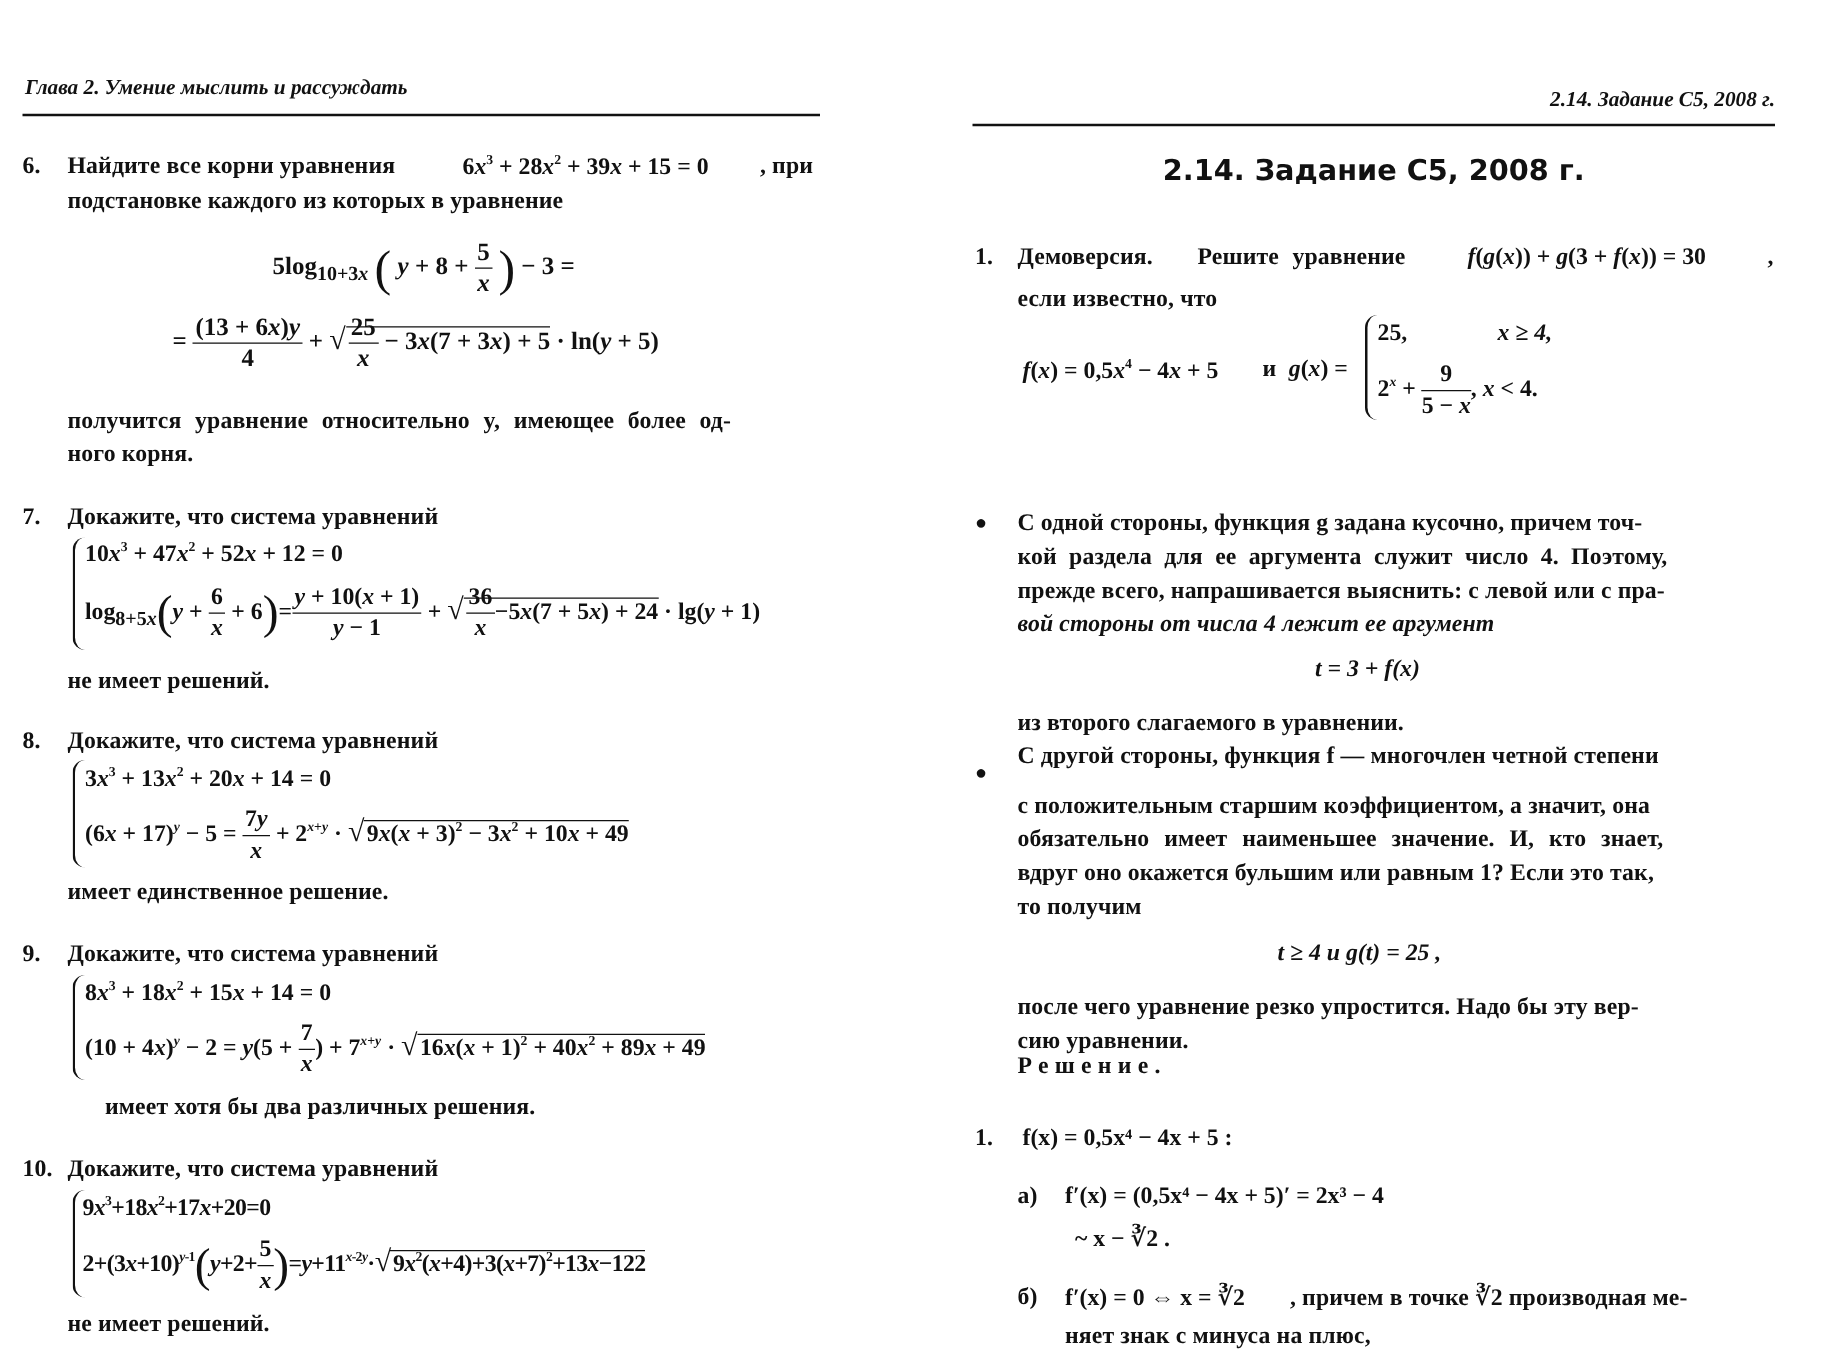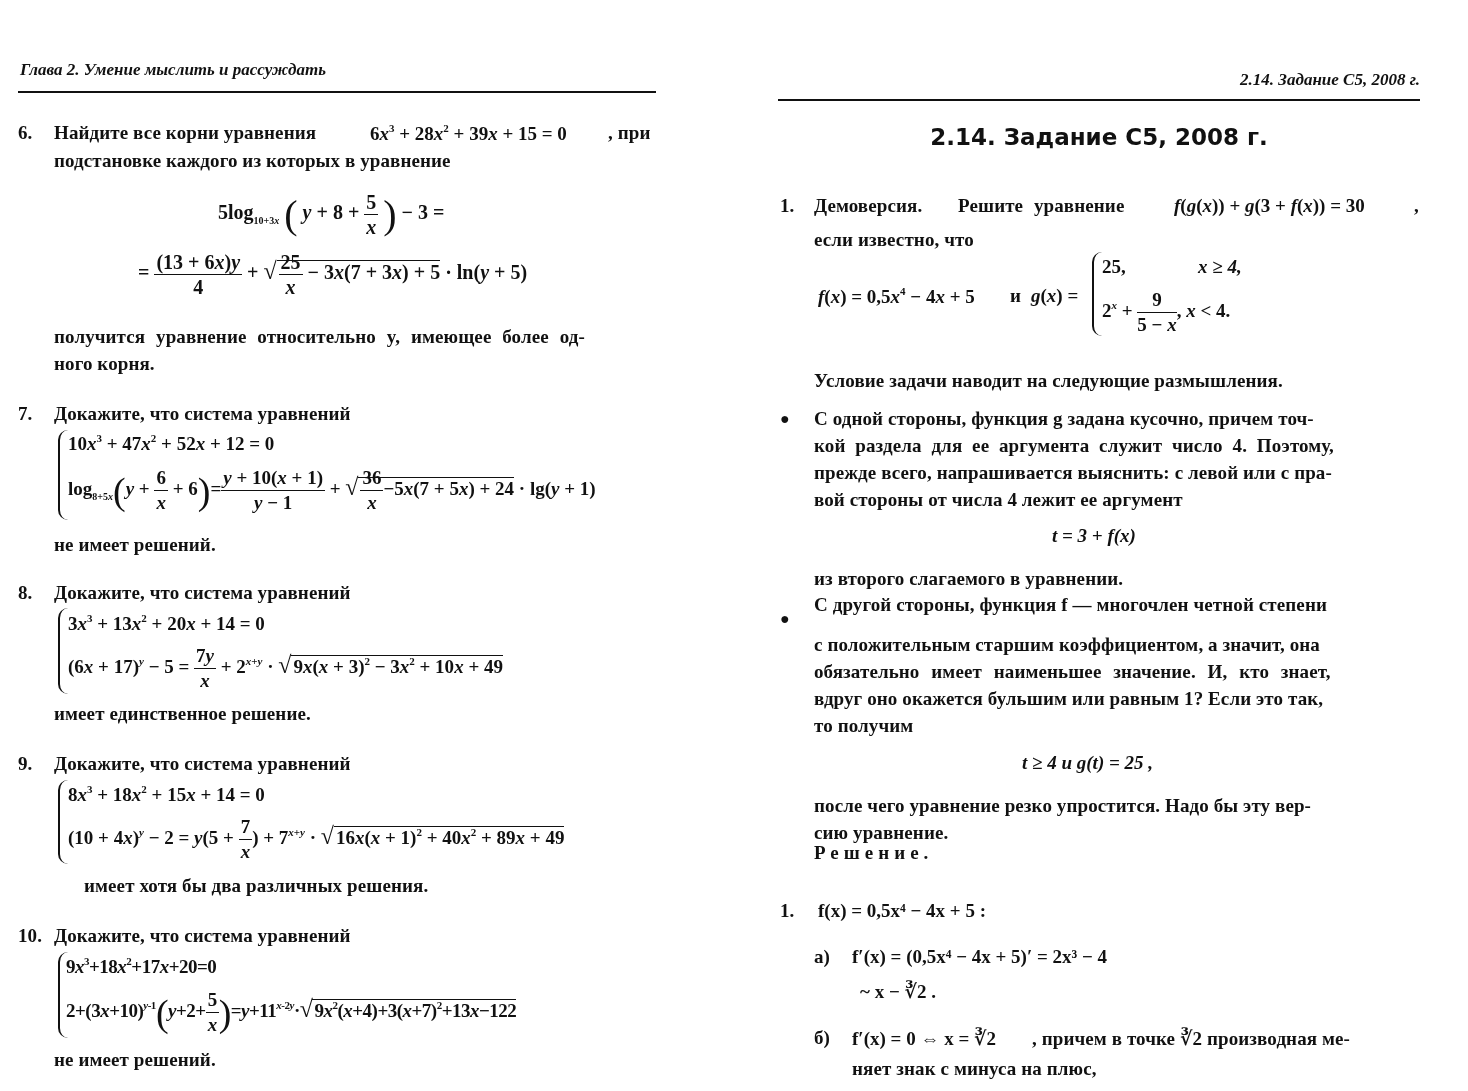--- a/index.html
+++ b/index.html
@@ -18,21 +18,21 @@
   .right .running-head { right:0; }
   .head-rule { position:absolute; top:91px; height:2px; background:#111; }
   .left .head-rule { left:0; width:638px; }
   .right .head-rule { top:99px; left:0; width:642px; }
   .abs { position:absolute; white-space:nowrap; }
   .num { font-weight:bold; }
   .line { font-weight:bold; letter-spacing:0.1px; }
   .math { font-family:"Liberation Serif", "DejaVu Serif", serif; font-weight:bold; }
   .mi { font-style:italic; }
   sup { font-size:11px; vertical-align:8px; }
-  sub { font-size:10px; vertical-align:-5px; }
+  sub { font-size:16px; vertical-align:-5px; }
   .frac { display:inline-block; vertical-align:middle; text-align:center; }
   .frac > span { display:block; line-height:24px; }
   .frac > span.top { border-bottom:1.5px solid #111; padding:0 2px; }
   .brace {
     position:absolute; width:10px; border-left:2px solid #111;
     border-radius:10px 0 0 10px;
   }
   .sqrt { border-top:1.5px solid #111; padding-left:2px; }
   .radic { font-size:24px; }
   .section-title {
@@ -135,42 +135,41 @@
     <span class="abs math" style="top:285px;left:253px;"><span class="mi">g</span>(<span class="mi">x</span>) =</span>
     <div class="brace" style="top:252px;left:314px;height:84px;"></div>
     <span class="abs math" style="top:256px;left:324px;">25,</span>
     <span class="abs math mi" style="top:256px;left:420px;">x ≥ 4,</span>
     <div class="abs math" style="top:288px;left:324px;">
       2<sup class="mi">x</sup> + <span class="frac"><span class="top">9</span><span>5 − <span class="mi">x</span></span></span>,
       <span class="mi">x</span> &lt; 4.
     </div>
   </div>
 
-  <span class="abs line" style="top:370px;left:36px;">Условие задачи наводит на следующие размышления.</span>
 
   <div>
     <span class="abs bullet" style="top:410px;left:2px;">●</span>
     <span class="abs line" style="top:408px;left:36px;">С одной стороны, функция g задана кусочно, причем точ-</span>
     <span class="abs line" style="top:435px;left:36px;word-spacing:5px;">кой раздела для ее аргумента служит число 4. Поэтому,</span>
     <span class="abs line" style="top:462px;left:36px;font-family:Liberation Serif, serif;">прежде всего, напрашивается выяснить: с левой или с пра-</span>
-    <span class="abs line" style="top:489px;left:36px;">вой стороны от числа 4 лежит ее аргумент</span>
+    <span class="abs line" style="top:489px;left:36px;font-style:italic;">вой стороны от числа 4 лежит ее аргумент</span>
     <span class="abs math mi" style="top:525px;left:274px;">t = 3 + f(x)</span>
     <span class="abs line" style="top:568px;left:36px;">из второго слагаемого в уравнении.</span>
   </div>
 
   <div>
     <span class="abs bullet" style="top:610px;left:2px;">●</span>
     <span class="abs line" style="top:594px;left:36px;">С другой стороны, функция f — многочлен четной степени</span>
     <span class="abs line" style="top:634px;left:36px;">с положительным старшим коэффициентом, а значит, она</span>
     <span class="abs line" style="top:661px;left:36px;word-spacing:7px;">обязательно имеет наименьшее значение. И, кто знает,</span>
     <span class="abs line" style="top:688px;left:36px;">вдруг оно окажется бульшим или равным 1? Если это так,</span>
     <span class="abs line" style="top:715px;left:36px;">то получим</span>
     <span class="abs math" style="top:752px;left:244px;font-style:italic;">t ≥ 4  и  g(t) = 25 ,</span>
     <span class="abs line" style="top:795px;left:36px;">после чего уравнение резко упростится. Надо бы эту вер-</span>
-    <span class="abs line" style="top:822px;left:36px;">сию уравнение.</span>
+    <span class="abs line" style="top:822px;left:36px;">сию уравнении.</span>
   </div>
 
   <span class="abs line spaced" style="top:842px;left:36px;">Решение.</span>
 
   <div>
     <span class="abs line" style="top:900px;left:2px;">1.</span>
     <span class="abs math" style="top:900px;left:40px;">f(x) = 0,5x⁴ − 4x + 5 :</span>
 
     <span class="abs line" style="top:946px;left:36px;">а)</span>
     <span class="abs math" style="top:946px;left:74px;">f′(x) = (0,5x⁴ − 4x + 5)′ = 2x³ − 4</span>

